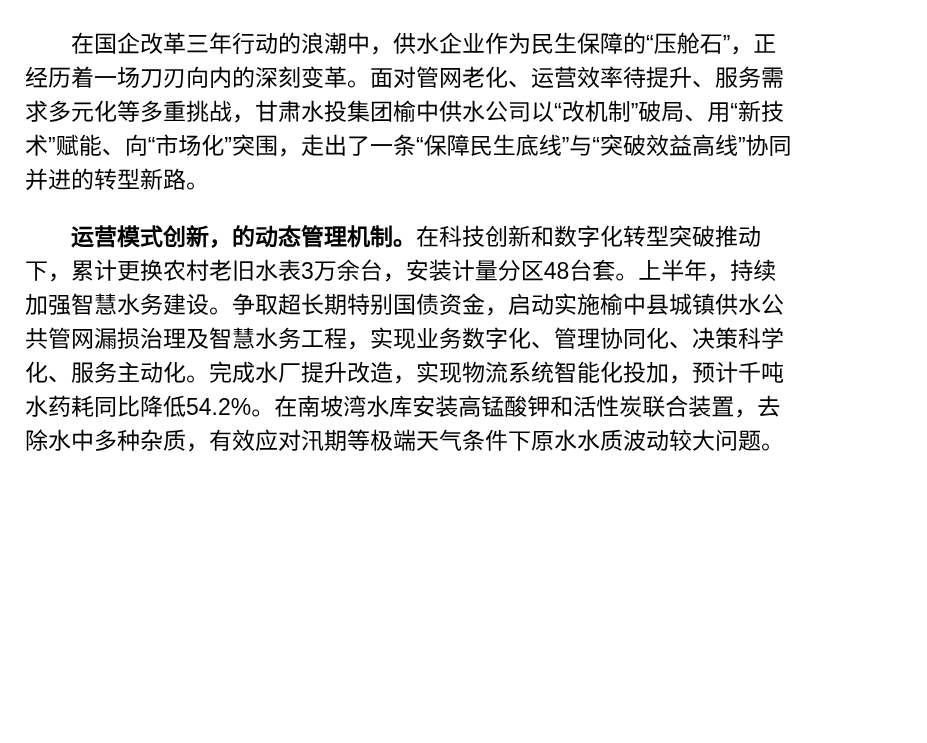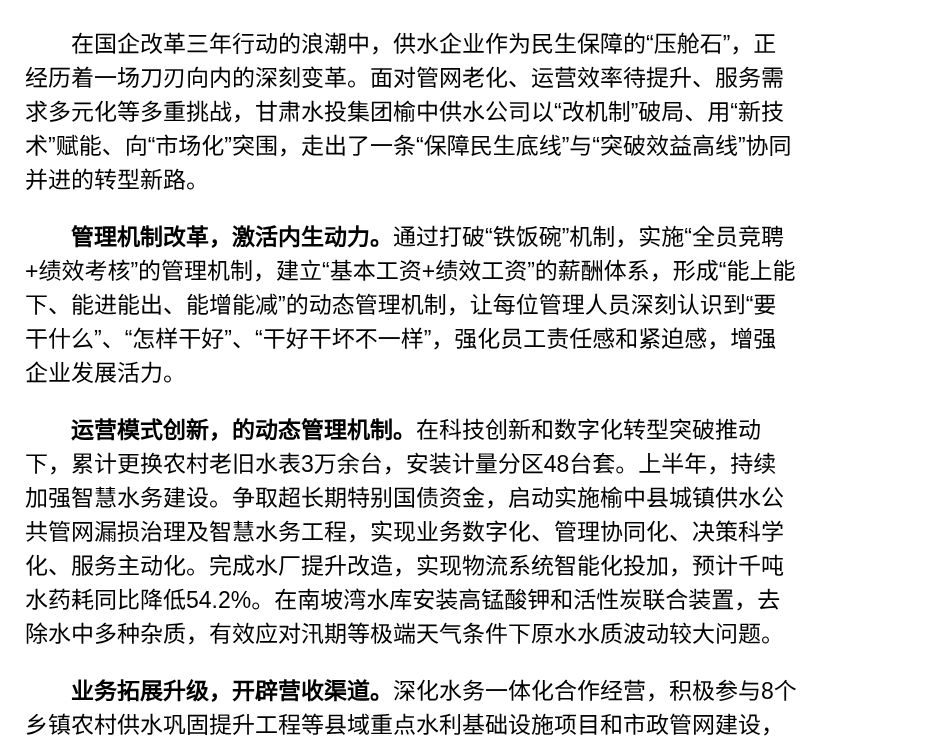--- a/index.html
+++ b/index.html
@@ -37,19 +37,17 @@
     font-weight: normal;
   }
 </style>
 </head>
 <body>
 
 <div class="page">
 
   <p class="para"><span class="body">在国企改革三年行动的浪潮中，供水企业作为民生保障的“压舱石”，正经历着一场刀刃向内的深刻变革。面对管网老化、运营效率待提升、服务需求多元化等多重挑战，甘肃水投集团榆中供水公司以“改机制”破局、用“新技术”赋能、向“市场化”突围，走出了一条“保障民生底线”与“突破效益高线”协同并进的转型新路。</span></p>
 
-  <p class="para"><span class="lead">管理机制改革，激活内生动力。</span><span class="body">通过打破“铁饭碗”机制，实施“全员竞聘+绩效考核”的管理机制，建立“基本工资+绩效工资”的薪酬体系，形成“能上能下、能进能出、能增能减”的动态管理机制，让每位管理人员深刻认识到“要干什么”、“怎样干好”、“干好干坏不一样”，强化员工责任感和紧迫感，增强企业发展活力。</span></p>
 
   <p class="para"><span class="lead">运营模式创新，的动态管理机制。</span><span class="body">在科技创新和数字化转型突破推动下，累计更换农村老旧水表3万余台，安装计量分区48台套。上半年，持续加强智慧水务建设。争取超长期特别国债资金，启动实施榆中县城镇供水公共管网漏损治理及智慧水务工程，实现业务数字化、管理协同化、决策科学化、服务主动化。完成水厂提升改造，实现物流系统智能化投加，预计千吨水药耗同比降低54.2%。在南坡湾水库安装高锰酸钾和活性炭联合装置，去除水中多种杂质，有效应对汛期等极端天气条件下原水水质波动较大问题。</span></p>
 
-  <p class="para"><span class="lead">业务拓展升级，开辟营收渠道。</span><span class="body">深化水务一体化合作经营，积极参与8个乡镇农村供水巩固提升工程等县域重点水利基础设施项目和市政管网建设，拓宽公司营收渠道。上半年，已完成3个高速公路服务区接水工程，开辟新的营收渠道。</span></p>
 
 </div>
 
 </body></html>

